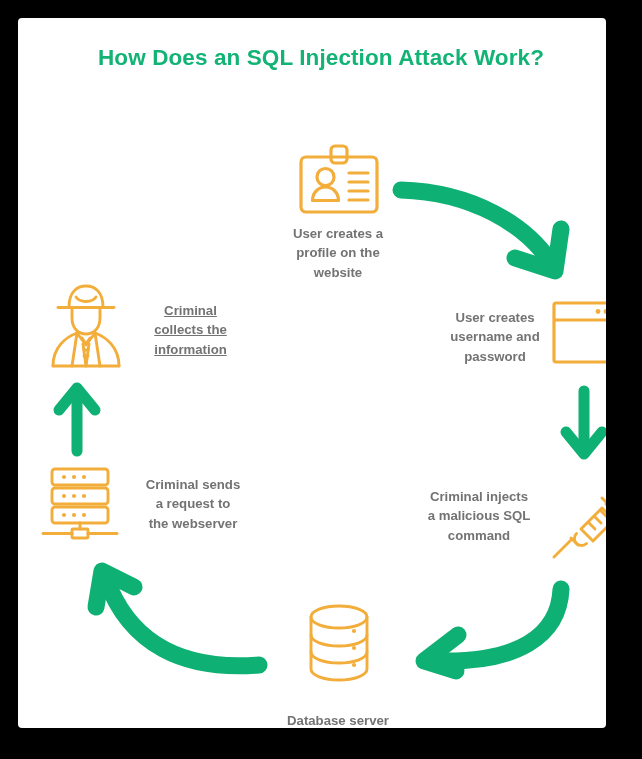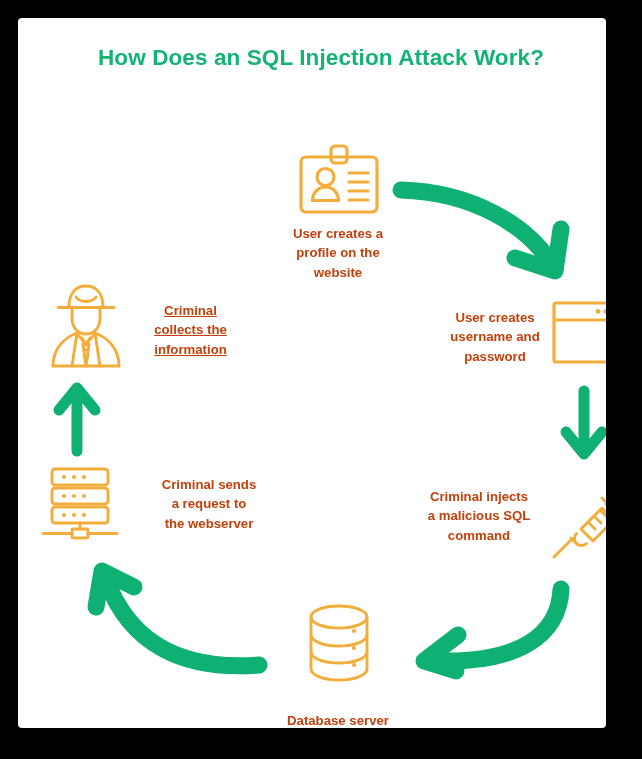--- a/index.html
+++ b/index.html
@@ -45,21 +45,21 @@
     font-weight: bold;
     color: #12B375;
     letter-spacing: 0.1px;
   }
 
   .node {
     position: absolute;
   }
 
   .node-label {
-    color: #c2410c;
+    color: #737373;
     font-size: 13.2px;
     font-weight: bold;
     line-height: 19.3px;
     text-align: center;
     white-space: pre-line;
   }
 
   .icon-wrap {
     position: absolute;
     line-height: 0;
@@ -223,21 +223,21 @@
               <circle cx="44" cy="11" r="2.1"></circle>
             <circle cx="24" cy="30" r="2.1"></circle>
               <circle cx="34" cy="30" r="2.1"></circle>
               <circle cx="44" cy="30" r="2.1"></circle>
             <circle cx="24" cy="49" r="2.1"></circle>
               <circle cx="34" cy="49" r="2.1"></circle>
               <circle cx="44" cy="49" r="2.1"></circle>
           </g>
         </svg>
       </div>
-      <div class="node-label" style="position:absolute; left:104px; top:9px; width:130px;">Criminal sends
+      <div class="node-label" style="position:absolute; left:88px; top:9px; width:130px;">Criminal sends
 a request to
 the webserver</div>
     </div>
 
     <div class="arrow-wrap" style="left:34px; top:360px;">
       <svg width="50" height="78" viewBox="0 0 50 78">
         <g fill="none" stroke="#0FB073" stroke-width="11" stroke-linecap="round" stroke-linejoin="round">
           <line x1="25" y1="73" x2="25" y2="16"></line>
           <path d="M7 32 L25 10 L43 32"></path>
         </g>

